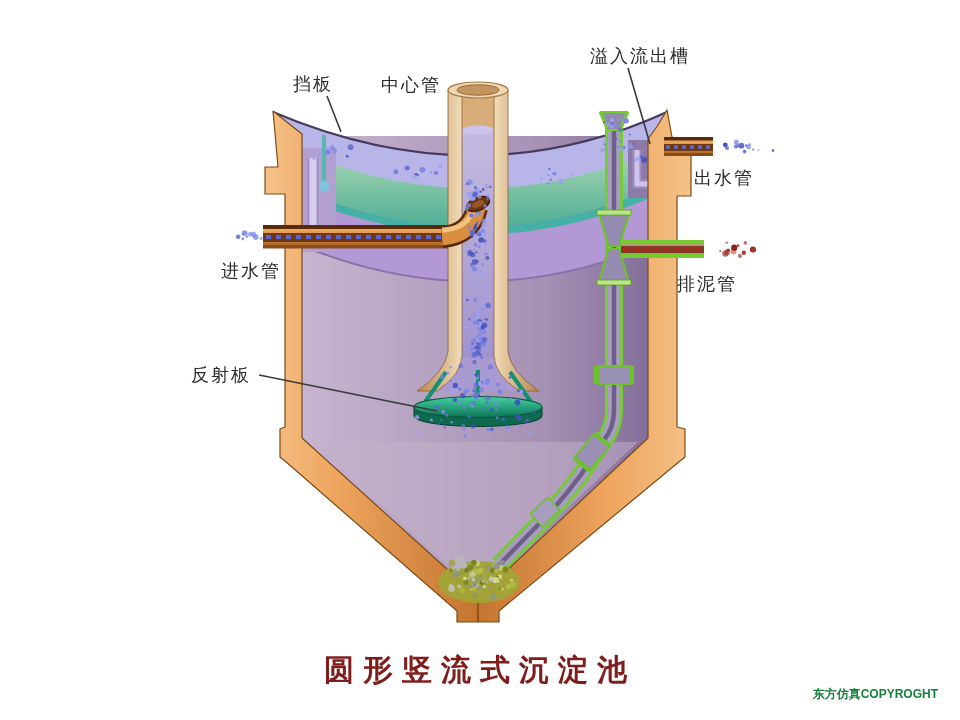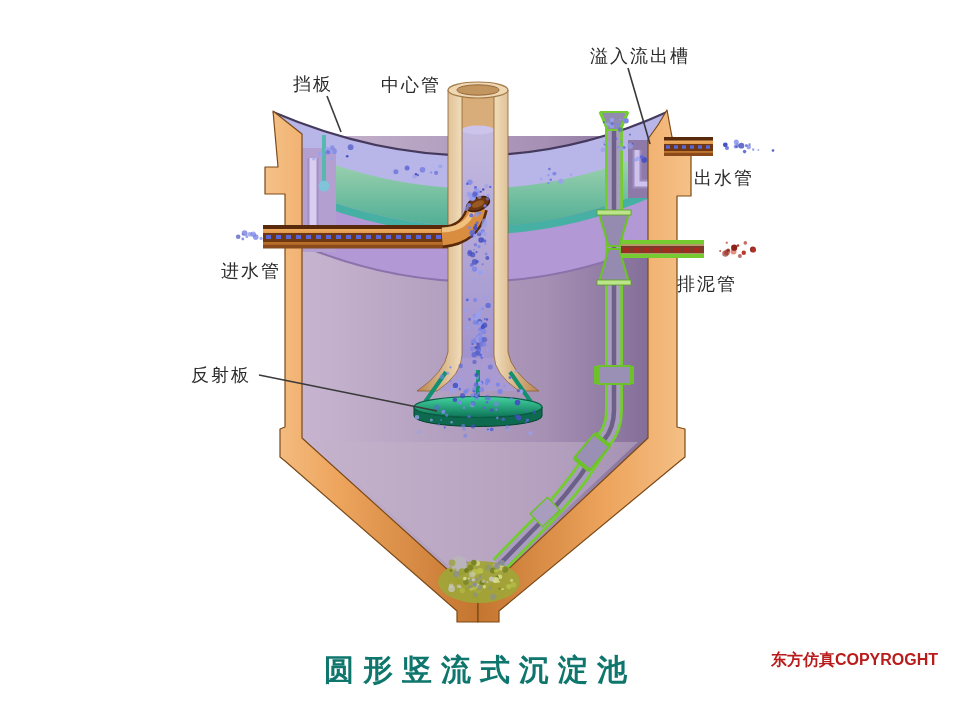--- a/index.html
+++ b/index.html
@@ -2,22 +2,22 @@
 <html><head>
 <meta charset="utf-8">
 <style>
   html,body{margin:0;padding:0;background:#ffffff;}
   #stage{position:relative;width:960px;height:720px;background:#ffffff;overflow:hidden;
          font-family:"Liberation Sans","DejaVu Sans",sans-serif;}
   svg{position:absolute;left:0;top:0;}
   text.lbl{font-family:"Liberation Serif","DejaVu Serif",serif;font-size:18px;fill:#2b2b2b;letter-spacing:2px;}
   #title{position:absolute;left:0;top:650px;width:960px;text-align:center;
          font-family:Liberation Mono, monospace;font-size:30px;font-weight:bold;
-         letter-spacing:9px;color:#0f766e;}
-  #copyright{position:absolute;right:22px;top:650px;font-size:16px;font-weight:bold;color:#b91c1c;
+         letter-spacing:9px;color:#7f1d1d;}
+  #copyright{position:absolute;right:22px;top:686px;font-size:12px;font-weight:bold;color:#15803d;
          font-family:"Liberation Sans","DejaVu Sans",sans-serif;}
 </style>
 </head>
 <body>
 
 <div id="stage">
 <svg width="960" height="720" viewBox="0 0 960 720">
   <defs>
     <linearGradient id="gradWallL" x1="0" y1="0" x2="1" y2="0">
       <stop offset="0" stop-color="#f5c188"></stop>

